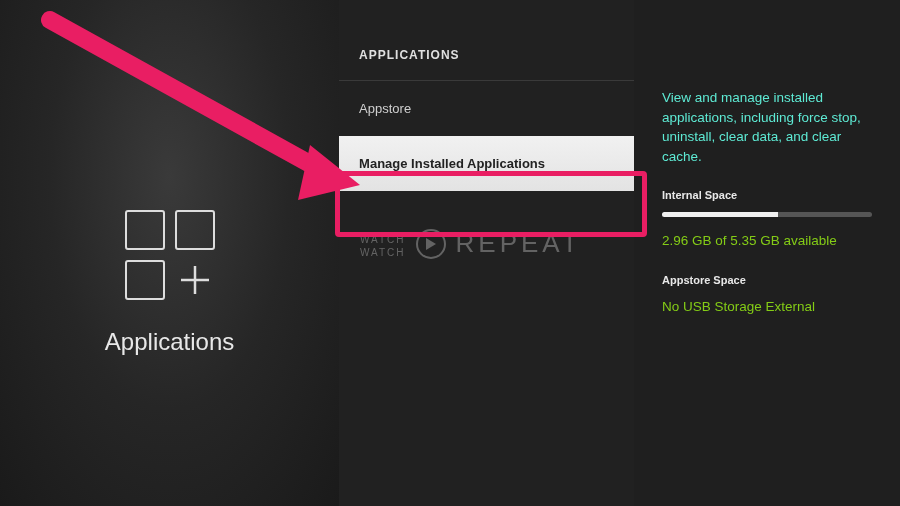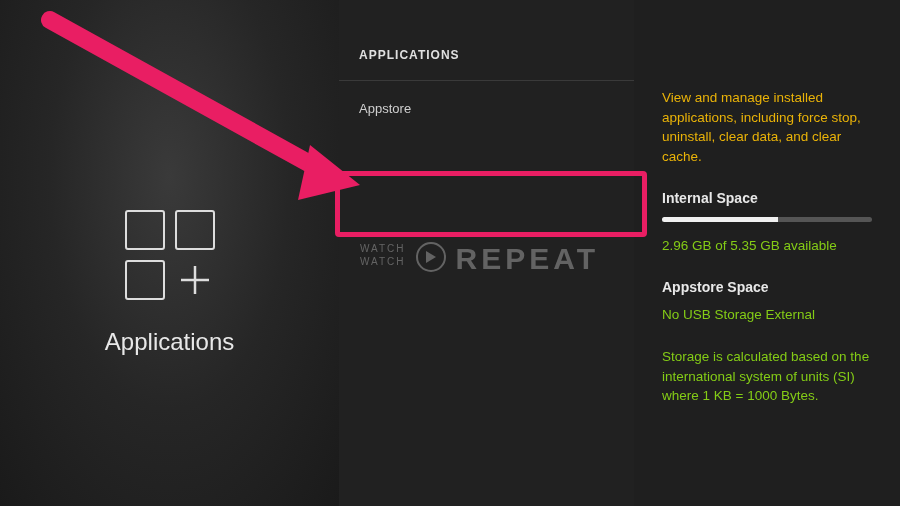--- a/index.html
+++ b/index.html
@@ -90,23 +90,23 @@
     }
     .arrow {
       position: absolute;
       left: 30px;
       top: 0px;
       z-index: 6;
     }
     .watermark {
       position: absolute;
       left: 360px;
-      top: 242px;
-      display: flex;
-      align-items: flex-start;
+      top: 228px;
+      display: flex;
+      align-items: flex-end;
       gap: 10px;
       opacity: 0.55;
     }
     .wm-small {
       display: flex;
       flex-direction: column;
       font-size: 10px;
       letter-spacing: 2px;
       color: #9a9a9a;
       font-weight: 500;
@@ -117,55 +117,55 @@
       height: 30px;
       border: 2px solid #9a9a9a;
       border-radius: 50%;
       display: flex;
       align-items: center;
       justify-content: center;
     }
     .wm-play svg { fill: #9a9a9a; }
     .wm-big {
       color: #9a9a9a;
-      font-size: 30px;
+      font-size: 26px;
       letter-spacing: 4px;
-      font-weight: 700;
+      font-weight: 400;
     }
     .right-panel {
       flex: 1;
       height: 100%;
       background: #1f1f1f;
       padding: 88px 28px 20px 28px;
       color: #d0d0d0;
       font-size: 13.5px;
       line-height: 1.45;
     }
     .info-block { margin-bottom: 22px; }
     .info-title {
-      font-size: 14px;
+      font-size: 11px;
       font-weight: 600;
       color: #e8e8e8;
       margin-bottom: 8px;
     }
     .storage-bar {
       width: 210px;
       height: 5px;
       background: #555;
       border-radius: 3px;
       overflow: hidden;
       margin-bottom: 14px;
     }
     .storage-fill {
       height: 100%;
       width: 55%;
       background: #f0f0f0;
     }
     .info-text { color: #84cc16; }
-    .desc { color: #eab308; }
+    .desc { color: #5eead4; }
   </style>
 </head>
 <body>
 
 <div class="left-panel">
   <div class="apps-icon">
     <div class="sq"></div>
     <div class="sq"></div>
     <div class="sq"></div>
     <div class="plus">
@@ -175,39 +175,37 @@
         </svg>
     </div>
   </div>
   <div class="left-title">Applications</div>
 </div>
 
 <div class="mid-panel">
   <div class="section-header">APPLICATIONS</div>
   <div class="divider"></div>
   <div class="menu-item">Appstore</div>
+  <div class="menu-item selected">Manage Installed Applications</div>
 </div>
 
 <div class="right-panel">
   <div class="info-block">
     <div class="desc">View and manage installed applications, including force stop, uninstall, clear data, and clear cache.</div>
   </div>
   <div class="info-block">
     <div class="info-title">Internal Space</div>
     <div class="storage-bar">
       <div class="storage-fill"></div>
     </div>
     <div class="info-text">2.96 GB of 5.35 GB available</div>
   </div>
   <div class="info-block">
     <div class="info-title">Appstore Space</div>
     <div class="info-text">No USB Storage External</div>
-  </div>
-  <div class="info-block">
-    <div class="info-text">Storage is calculated based on the international system of units (SI) where 1 KB = 1000 Bytes.</div>
   </div>
 </div>
 
 <div class="highlight-box"></div>
 
 <svg class="arrow" width="330" height="210" viewBox="0 0 330 210">
   <defs>
     <marker id="arrowhead" markerWidth="12" markerHeight="12" refX="10" refY="6" orient="auto">
       <path d="M0,0 L12,6 L0,12 Z" fill="#e91e63"></path>
     </marker>

